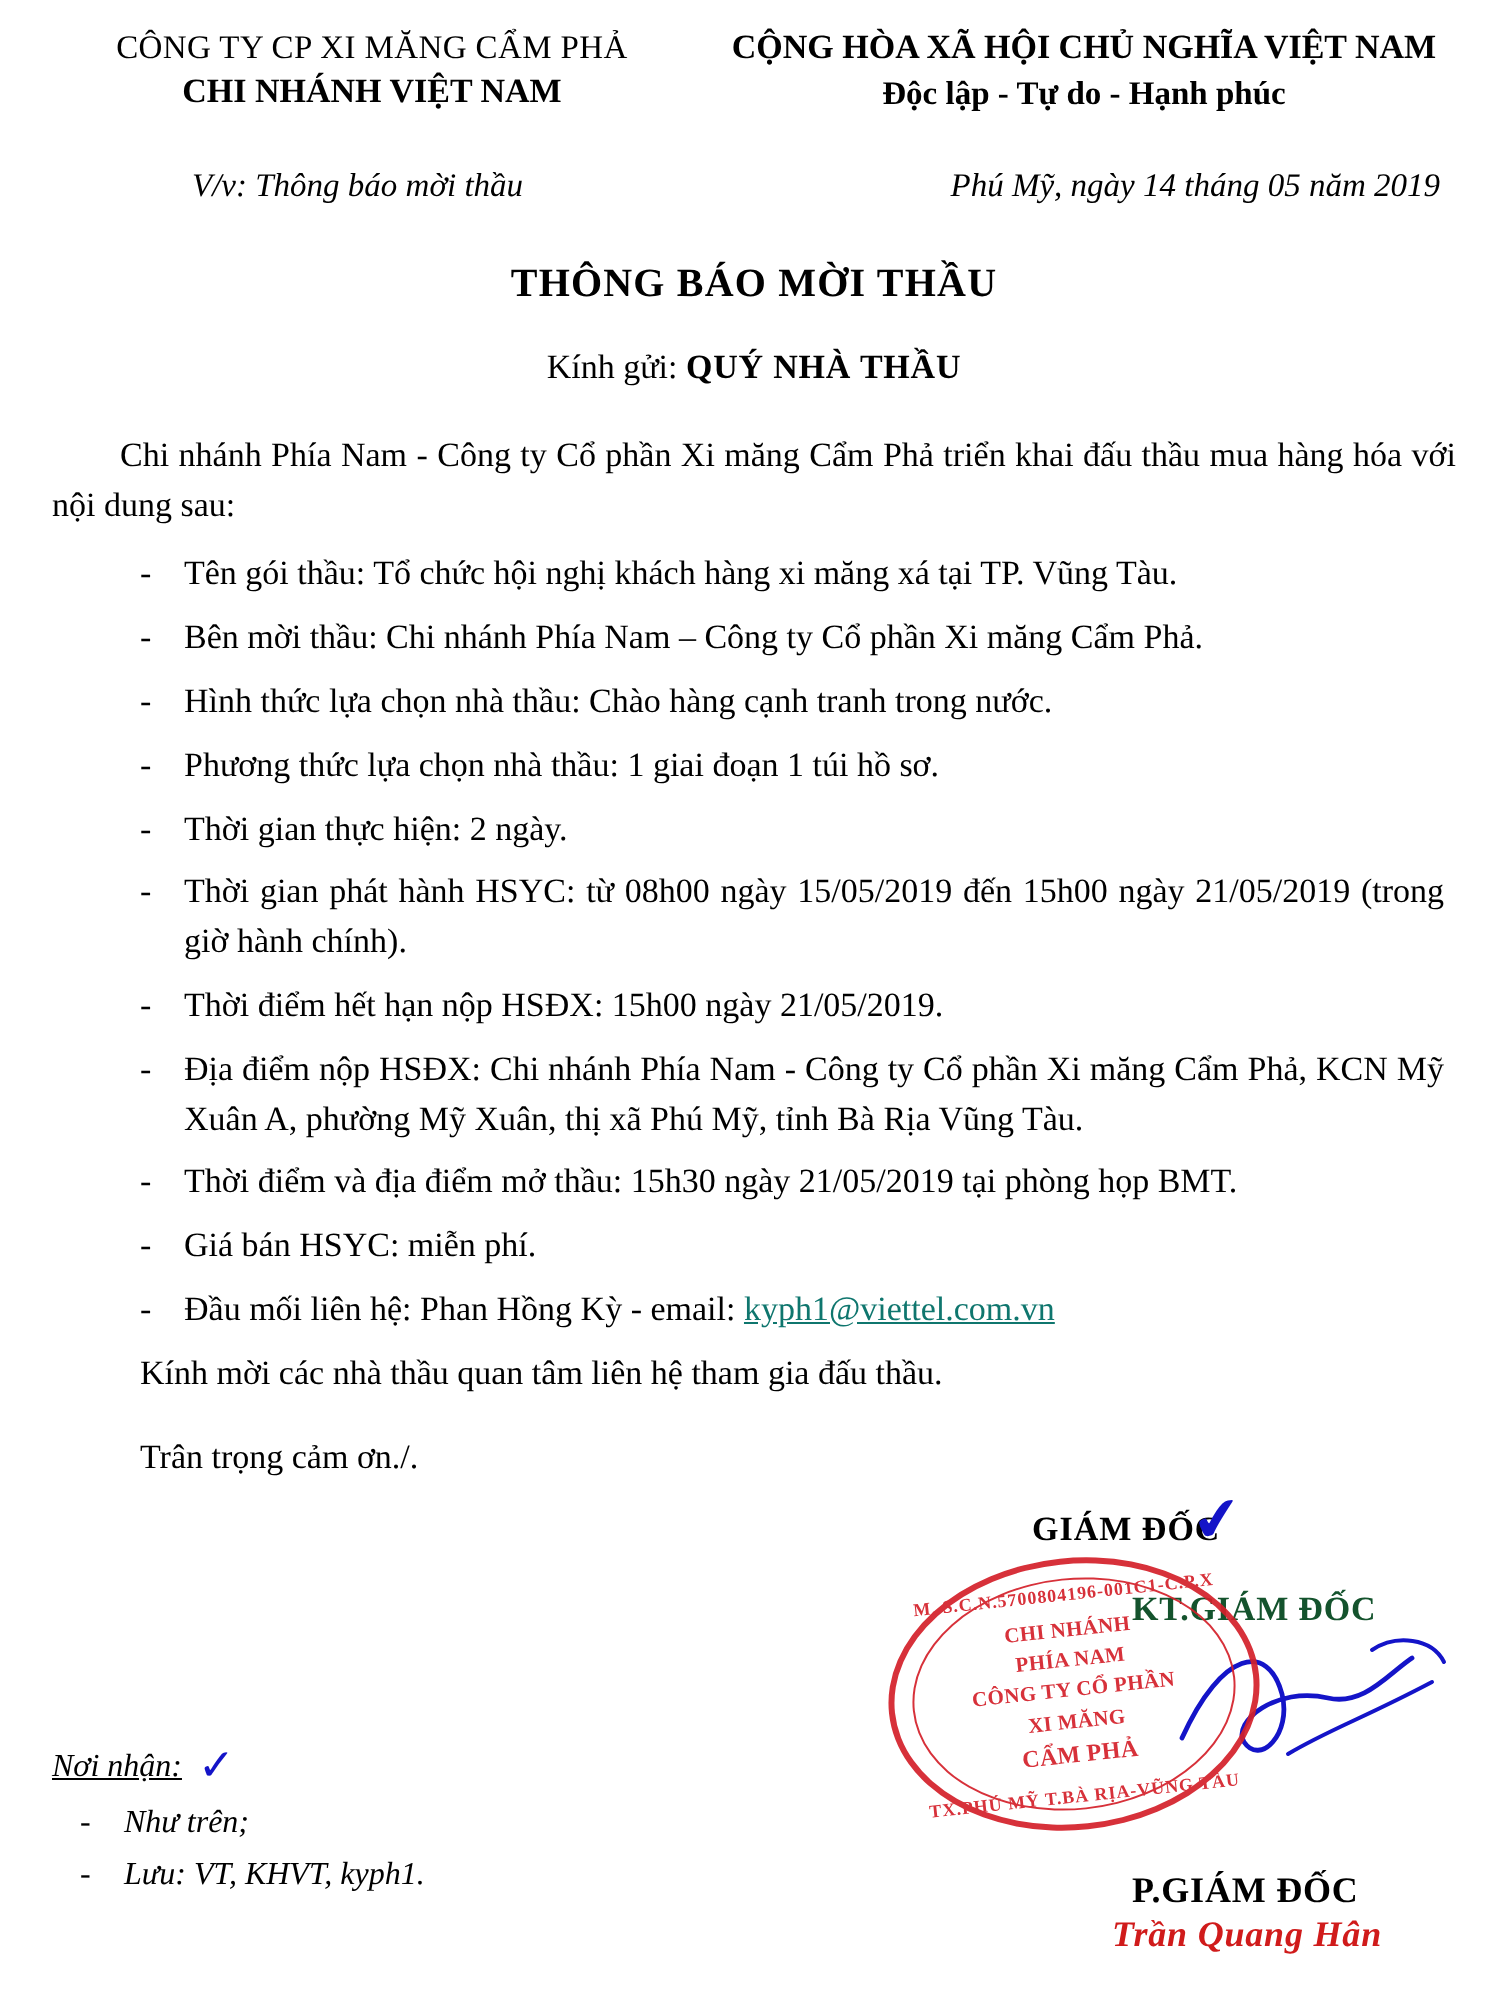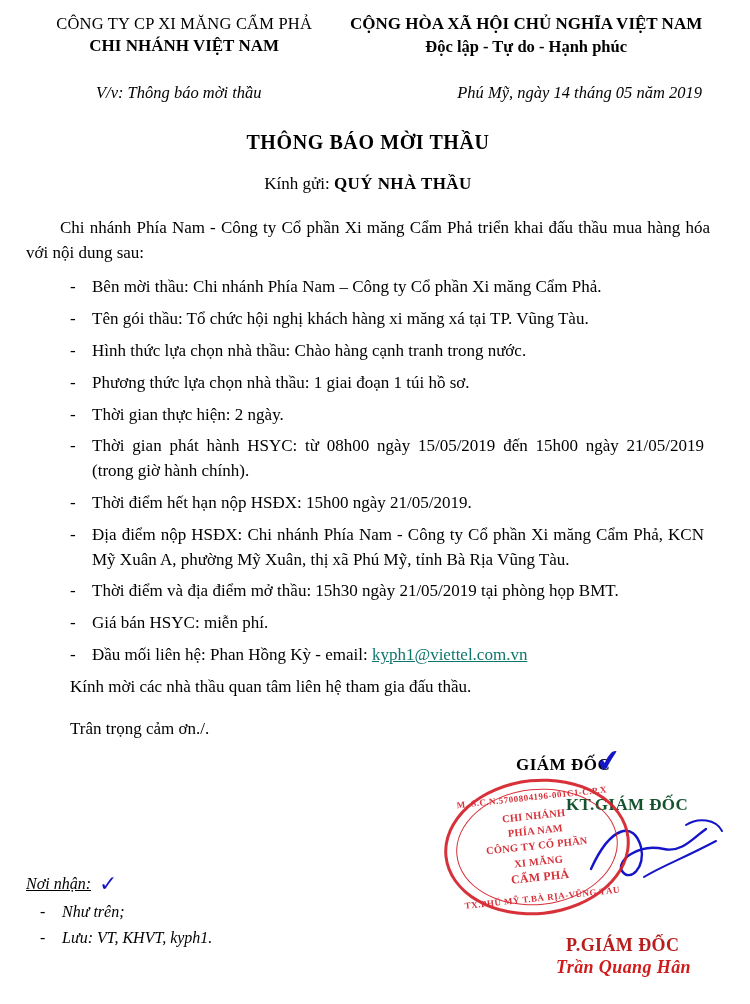--- a/index.html
+++ b/index.html
@@ -14,21 +14,21 @@
     font-family: "Liberation Serif", serif;
     color: #000000;
     overflow: hidden;
   }
 
   .page {
     position: relative;
     width: 750px;
     height: 1004px;
     box-sizing: border-box;
-    padding: 14px 40px 0 26px;
+    padding: 14px 22px 0 26px;
   }
 
   
   .header {
     display: flex;
     flex-direction: row;
     align-items: flex-start;
     justify-content: space-between;
   }
   .header-left {
@@ -183,21 +183,21 @@
     width: 150px;
     height: 90px;
     color: #1414c8;
   }
   .pgd-1 {
     position: absolute;
     left: 540px;
     top: 190px;
     font-size: 18px;
     font-weight: bold;
-    color: #b91c1c;
+    color: #000000;
     letter-spacing: .4px;
   }
   .pgd-2 {
     position: absolute;
     left: 530px;
     top: 212px;
     font-size: 18px;
     font-weight: bold;
     font-style: italic;
     color: #d01b1b;
@@ -322,22 +322,22 @@
   <div class="doc-title">THÔNG BÁO MỜI THẦU</div>
 
   <div class="recipient">
     <span class="kinh">Kính gửi:</span>
     <span class="who">QUÝ NHÀ THẦU</span>
   </div>
 
   <div class="intro">Chi nhánh Phía Nam - Công ty Cổ phần Xi măng Cẩm Phả triển khai đấu thầu mua hàng hóa với nội dung sau:</div>
 
   <ul class="items">
+    <li>Tên gói thầu: Tổ chức hội nghị khách hàng xi măng xá tại TP. Vũng Tàu.</li>
     <li>Bên mời thầu: Chi nhánh Phía Nam – Công ty Cổ phần Xi măng Cẩm Phả.</li>
-    <li>Tên gói thầu: Tổ chức hội nghị khách hàng xi măng xá tại TP. Vũng Tàu.</li>
     <li>Hình thức lựa chọn nhà thầu: Chào hàng cạnh tranh trong nước.</li>
     <li>Phương thức lựa chọn nhà thầu: 1 giai đoạn 1 túi hồ sơ.</li>
     <li>Thời gian thực hiện: 2 ngày.</li>
     <li>Thời gian phát hành HSYC: từ 08h00 ngày 15/05/2019 đến 15h00 ngày 21/05/2019 (trong giờ hành chính).</li>
     <li>Thời điểm hết hạn nộp HSĐX: 15h00 ngày 21/05/2019.</li>
     <li>Địa điểm nộp HSĐX: Chi nhánh Phía Nam - Công ty Cổ phần Xi măng Cẩm Phả, KCN Mỹ Xuân A, phường Mỹ Xuân, thị xã Phú Mỹ, tỉnh Bà Rịa Vũng Tàu.</li>
     <li>Thời điểm và địa điểm mở thầu: 15h30 ngày 21/05/2019 tại phòng họp BMT.</li>
     <li>Giá bán HSYC: miễn phí.</li>
     <li>
       <span>Đầu mối liên hệ: Phan Hồng Kỳ - email: </span><a class="email-link" href="#">kyph1@viettel.com.vn</a>

